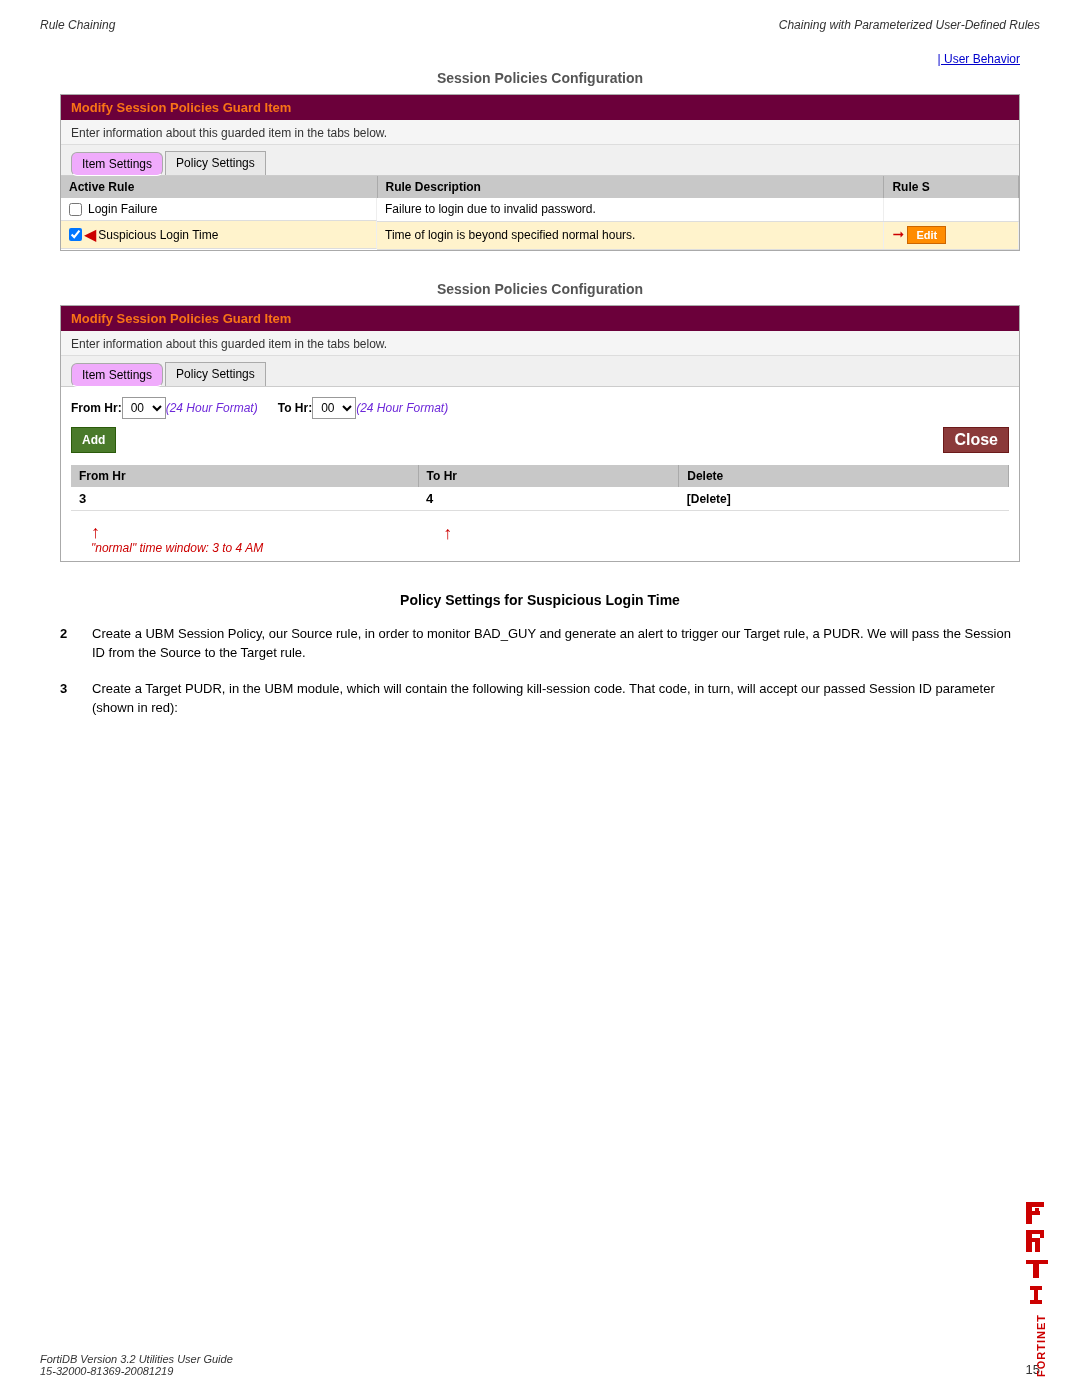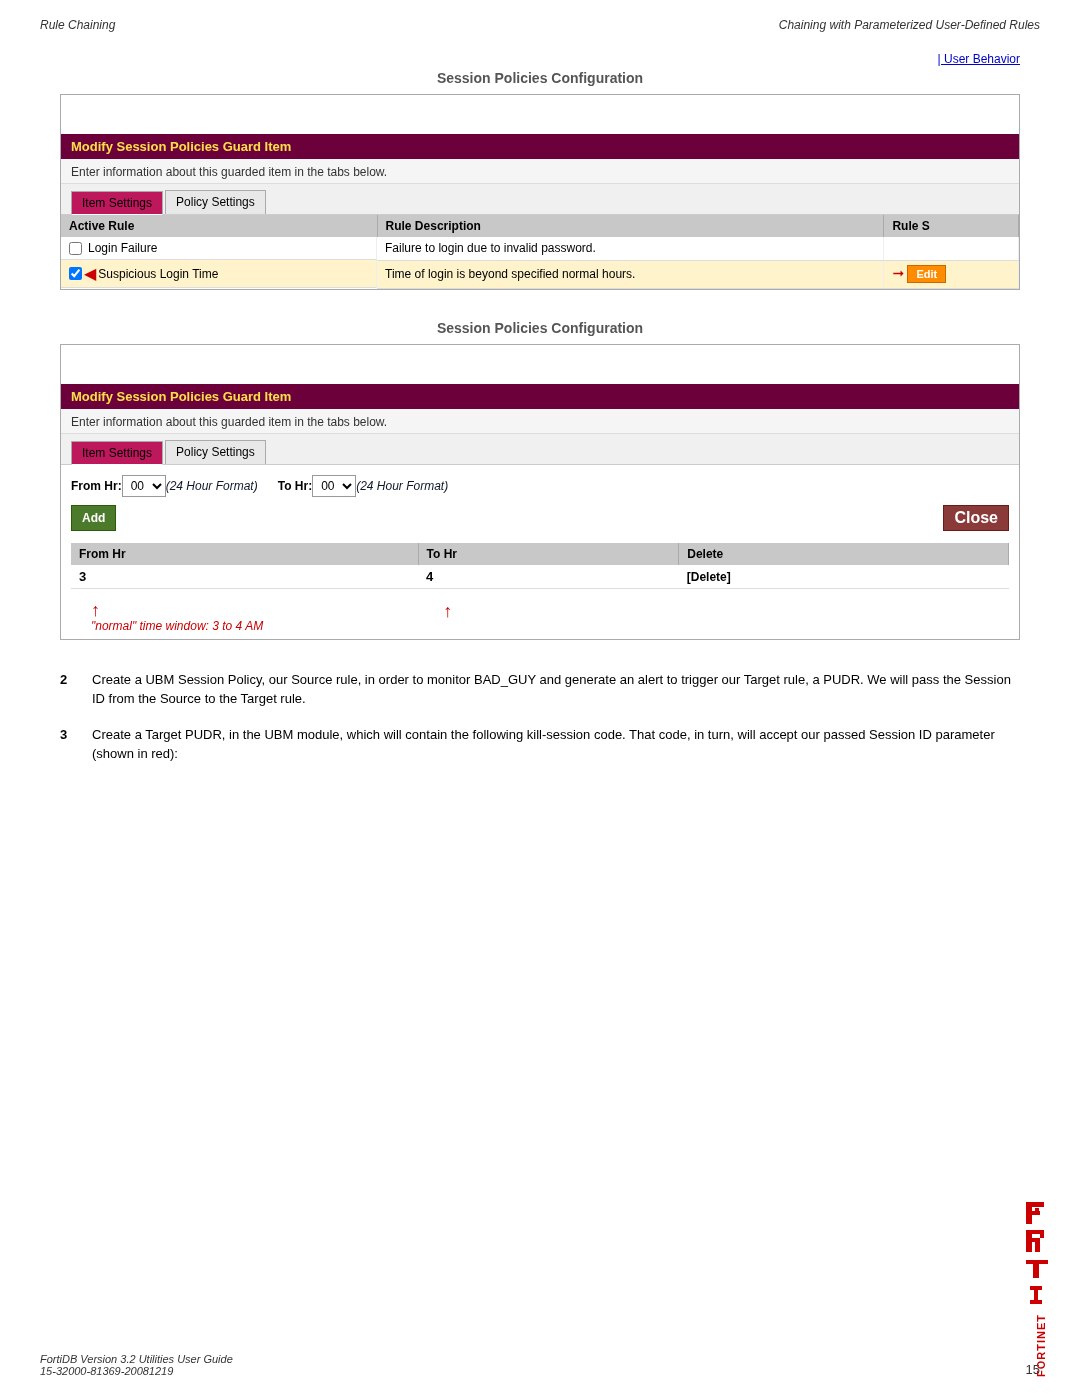--- a/index.html
+++ b/index.html
@@ -49,25 +49,24 @@
 
     
     .panel {
       border: 1px solid #aaa;
       background: #fff;
       margin-bottom: 30px;
     }
 
     .panel-title {
       background: #6b003a;
-      color: #fde047;
+      color: #f97316;
       font-weight: bold;
       padding: 5px 10px;
       font-size: 13px;
-      margin-top: 39px;
     }
 
     .panel-subtitle {
       padding: 6px 10px 4px 10px;
       font-size: 12px;
       color: #333;
       background: #f5f5f5;
       border-bottom: 1px solid #ddd;
     }
 
@@ -83,25 +82,26 @@
       padding: 4px 10px;
       font-size: 12px;
       border: 1px solid #aaa;
       background: #e8e8e8;
       cursor: pointer;
       margin-right: 2px;
       border-bottom: none;
     }
 
     .tab.active {
-      background: #be185d;
+      background: #f0abfc;
       border-bottom: 1px solid #fff;
       position: relative;
       top: 1px;
       z-index: 1;
+      border-radius: 6px;
     }
 
     
     .rules-table {
       width: 100%;
       border-collapse: collapse;
     }
 
     .rules-table th {
       background: #c8c8c8;
@@ -157,21 +157,21 @@
     .form-select {
       padding: 2px 4px;
       font-size: 12px;
       border: 1px solid #999;
       background: #fff;
     }
 
     .form-italic {
       font-style: italic;
       font-size: 12px;
-      color: #0f172a;
+      color: #6d28d9;
     }
 
     .btn-add {
       background: #4a7a2a;
       color: #fff;
       border: 1px solid #2a5a0a;
       padding: 3px 10px;
       font-size: 12px;
       font-weight: bold;
       cursor: pointer;
@@ -402,20 +402,21 @@
 
     <div class="arrows-annotation">
       <div style="display:flex; flex-direction:column; align-items:flex-start; margin-left:20px;">
         <span style="color:#cc0000; font-size:18px; line-height:1;">↑</span>
         <span style="color:#cc0000; font-style:italic; font-size:12px;">"normal" time window: 3 to 4 AM</span>
       </div>
       <span style="color:#cc0000; font-size:18px; margin-top:0; margin-left:80px;">↑</span>
     </div>
   </div>
 
+  <div class="policy-settings-heading">Policy Settings for Suspicious Login Time</div>
 
   <ul class="numbered-list">
     <li>
       <span class="list-number">2</span>
       <span class="list-text">Create a UBM Session Policy, our Source rule, in order to monitor BAD_GUY and generate an alert to trigger our Target rule, a PUDR. We will pass the Session ID from the Source to the Target rule.</span>
     </li>
     <li>
       <span class="list-number">3</span>
       <span class="list-text">Create a Target PUDR, in the UBM module, which will contain the following kill-session code. That code, in turn, will accept our passed Session ID parameter (shown in red):</span>
     </li>

